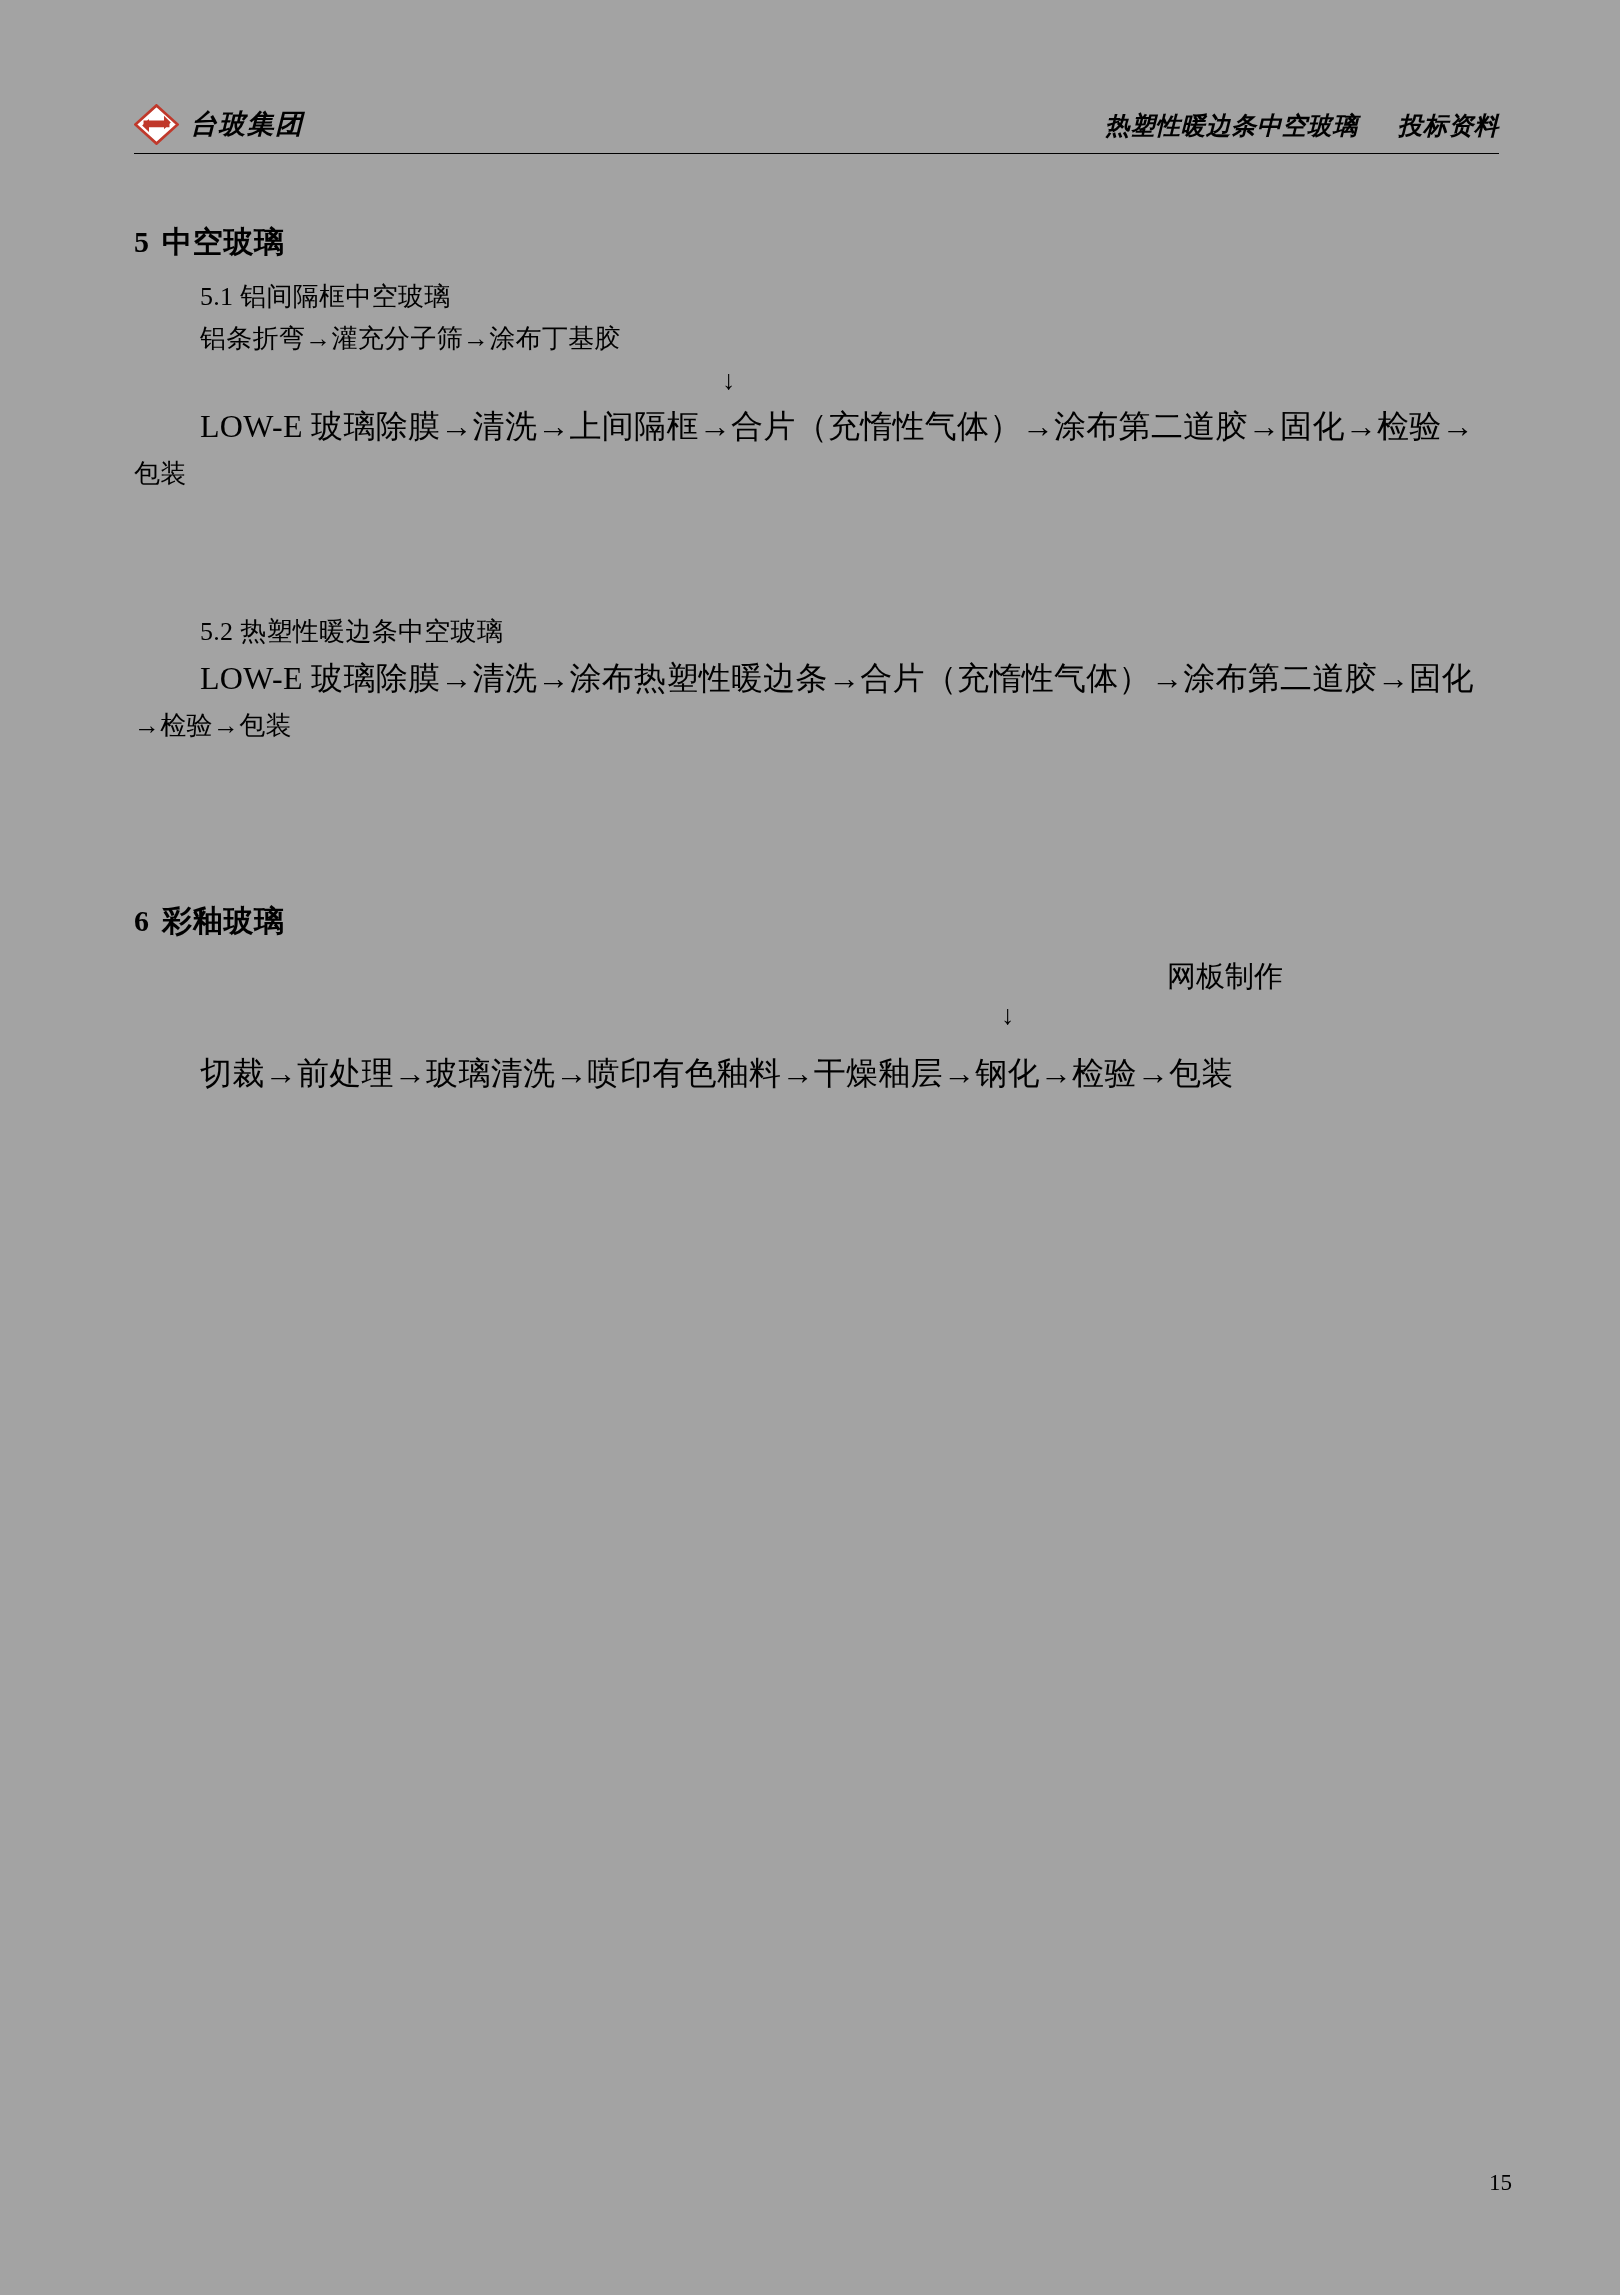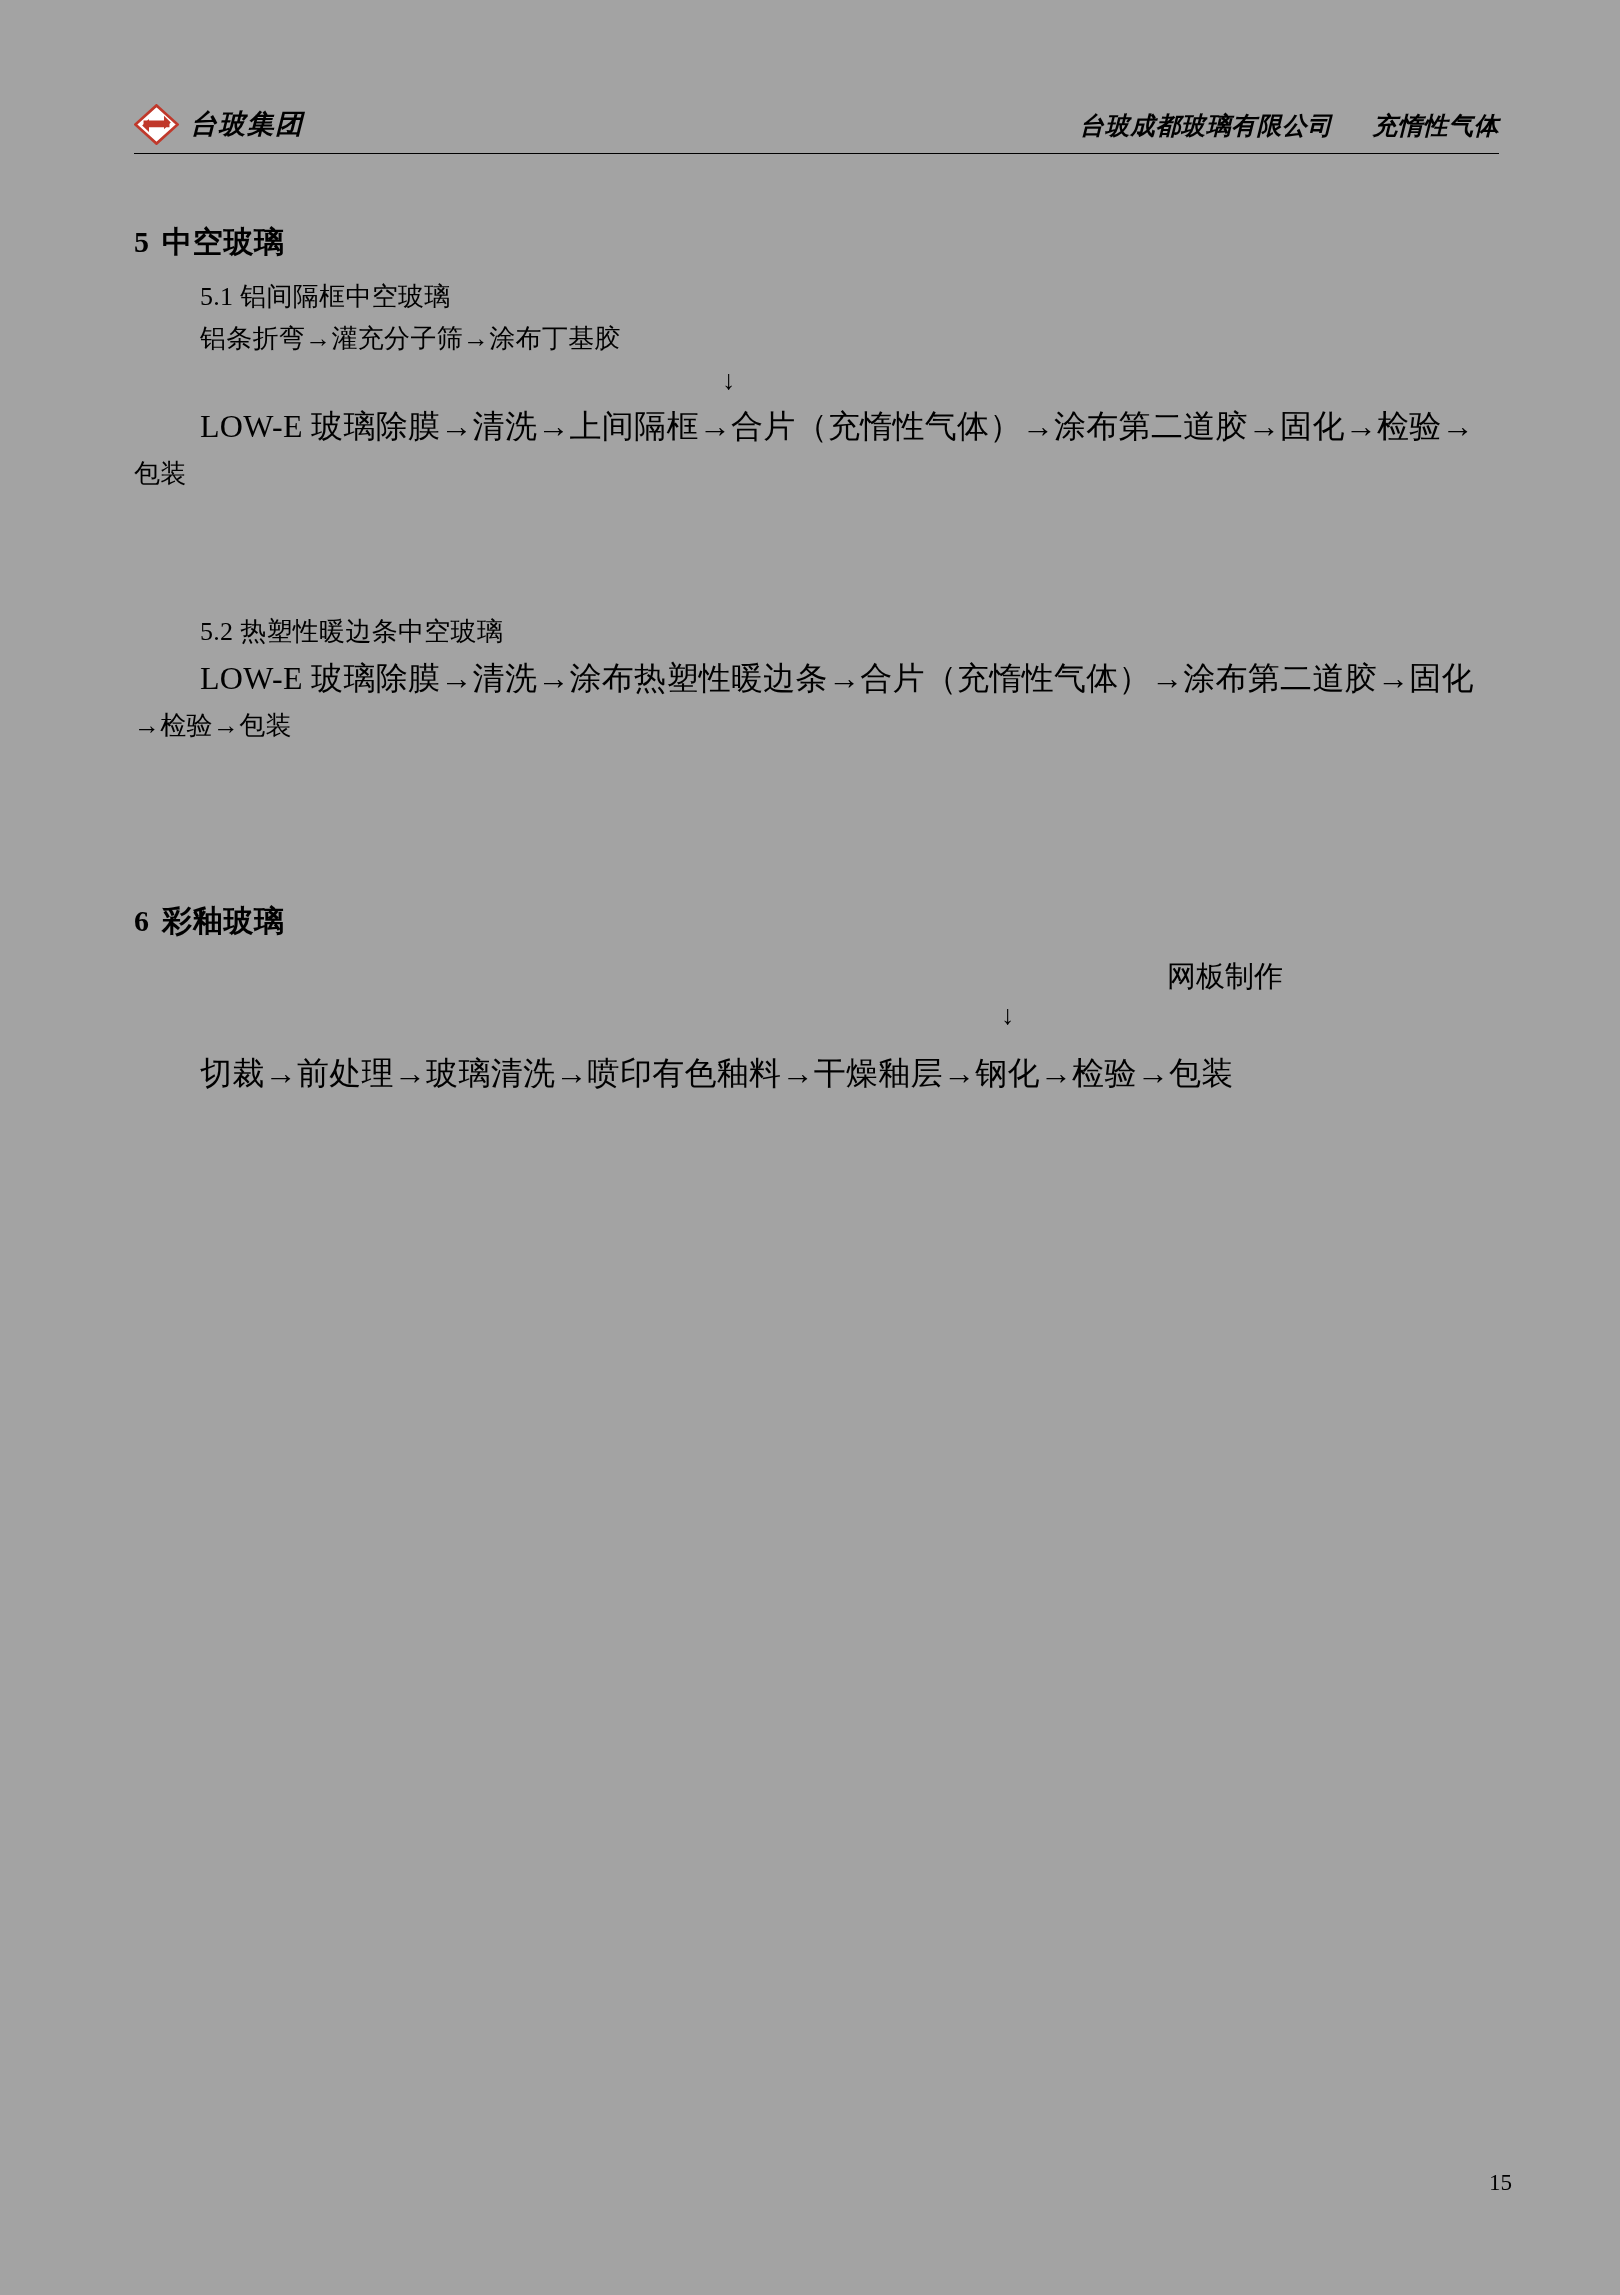--- a/index.html
+++ b/index.html
@@ -162,22 +162,22 @@
             <polygon points="14,24 44,24 44,17 54,27 44,37 44,30 14,30" fill="#c0392b"></polygon>
             <polygon points="52,36 22,36 22,43 12,33 22,23 22,30 52,30" fill="#c0392b" opacity="0"></polygon>
             <polygon points="52,33 22,33 22,40 12,30.5" fill="#c0392b" opacity="0"></polygon>
             <polygon points="14,33 44,33 44,40 52,33" fill="#c0392b" opacity="0"></polygon>
             <polygon points="52,34 22,34 22,41 12,31.5 22,22 22,29 52,29" fill="#c0392b"></polygon>
           </svg>
         </span>
         <span class="brand-name">台玻集团</span>
       </div>
       <div class="header-right">
-        <span>台玻成都玻璃有限公司</span>
-        <span>充惰性气体</span>
+        <span>热塑性暖边条中空玻璃</span>
+        <span>投标资料</span>
       </div>
     </div>
     <div class="header-rule"></div>
   </div>
 
   <div class="content">
 
     <h2 class="section">
       <span class="sec-num">5</span><span>中空玻璃</span>
     </h2>

